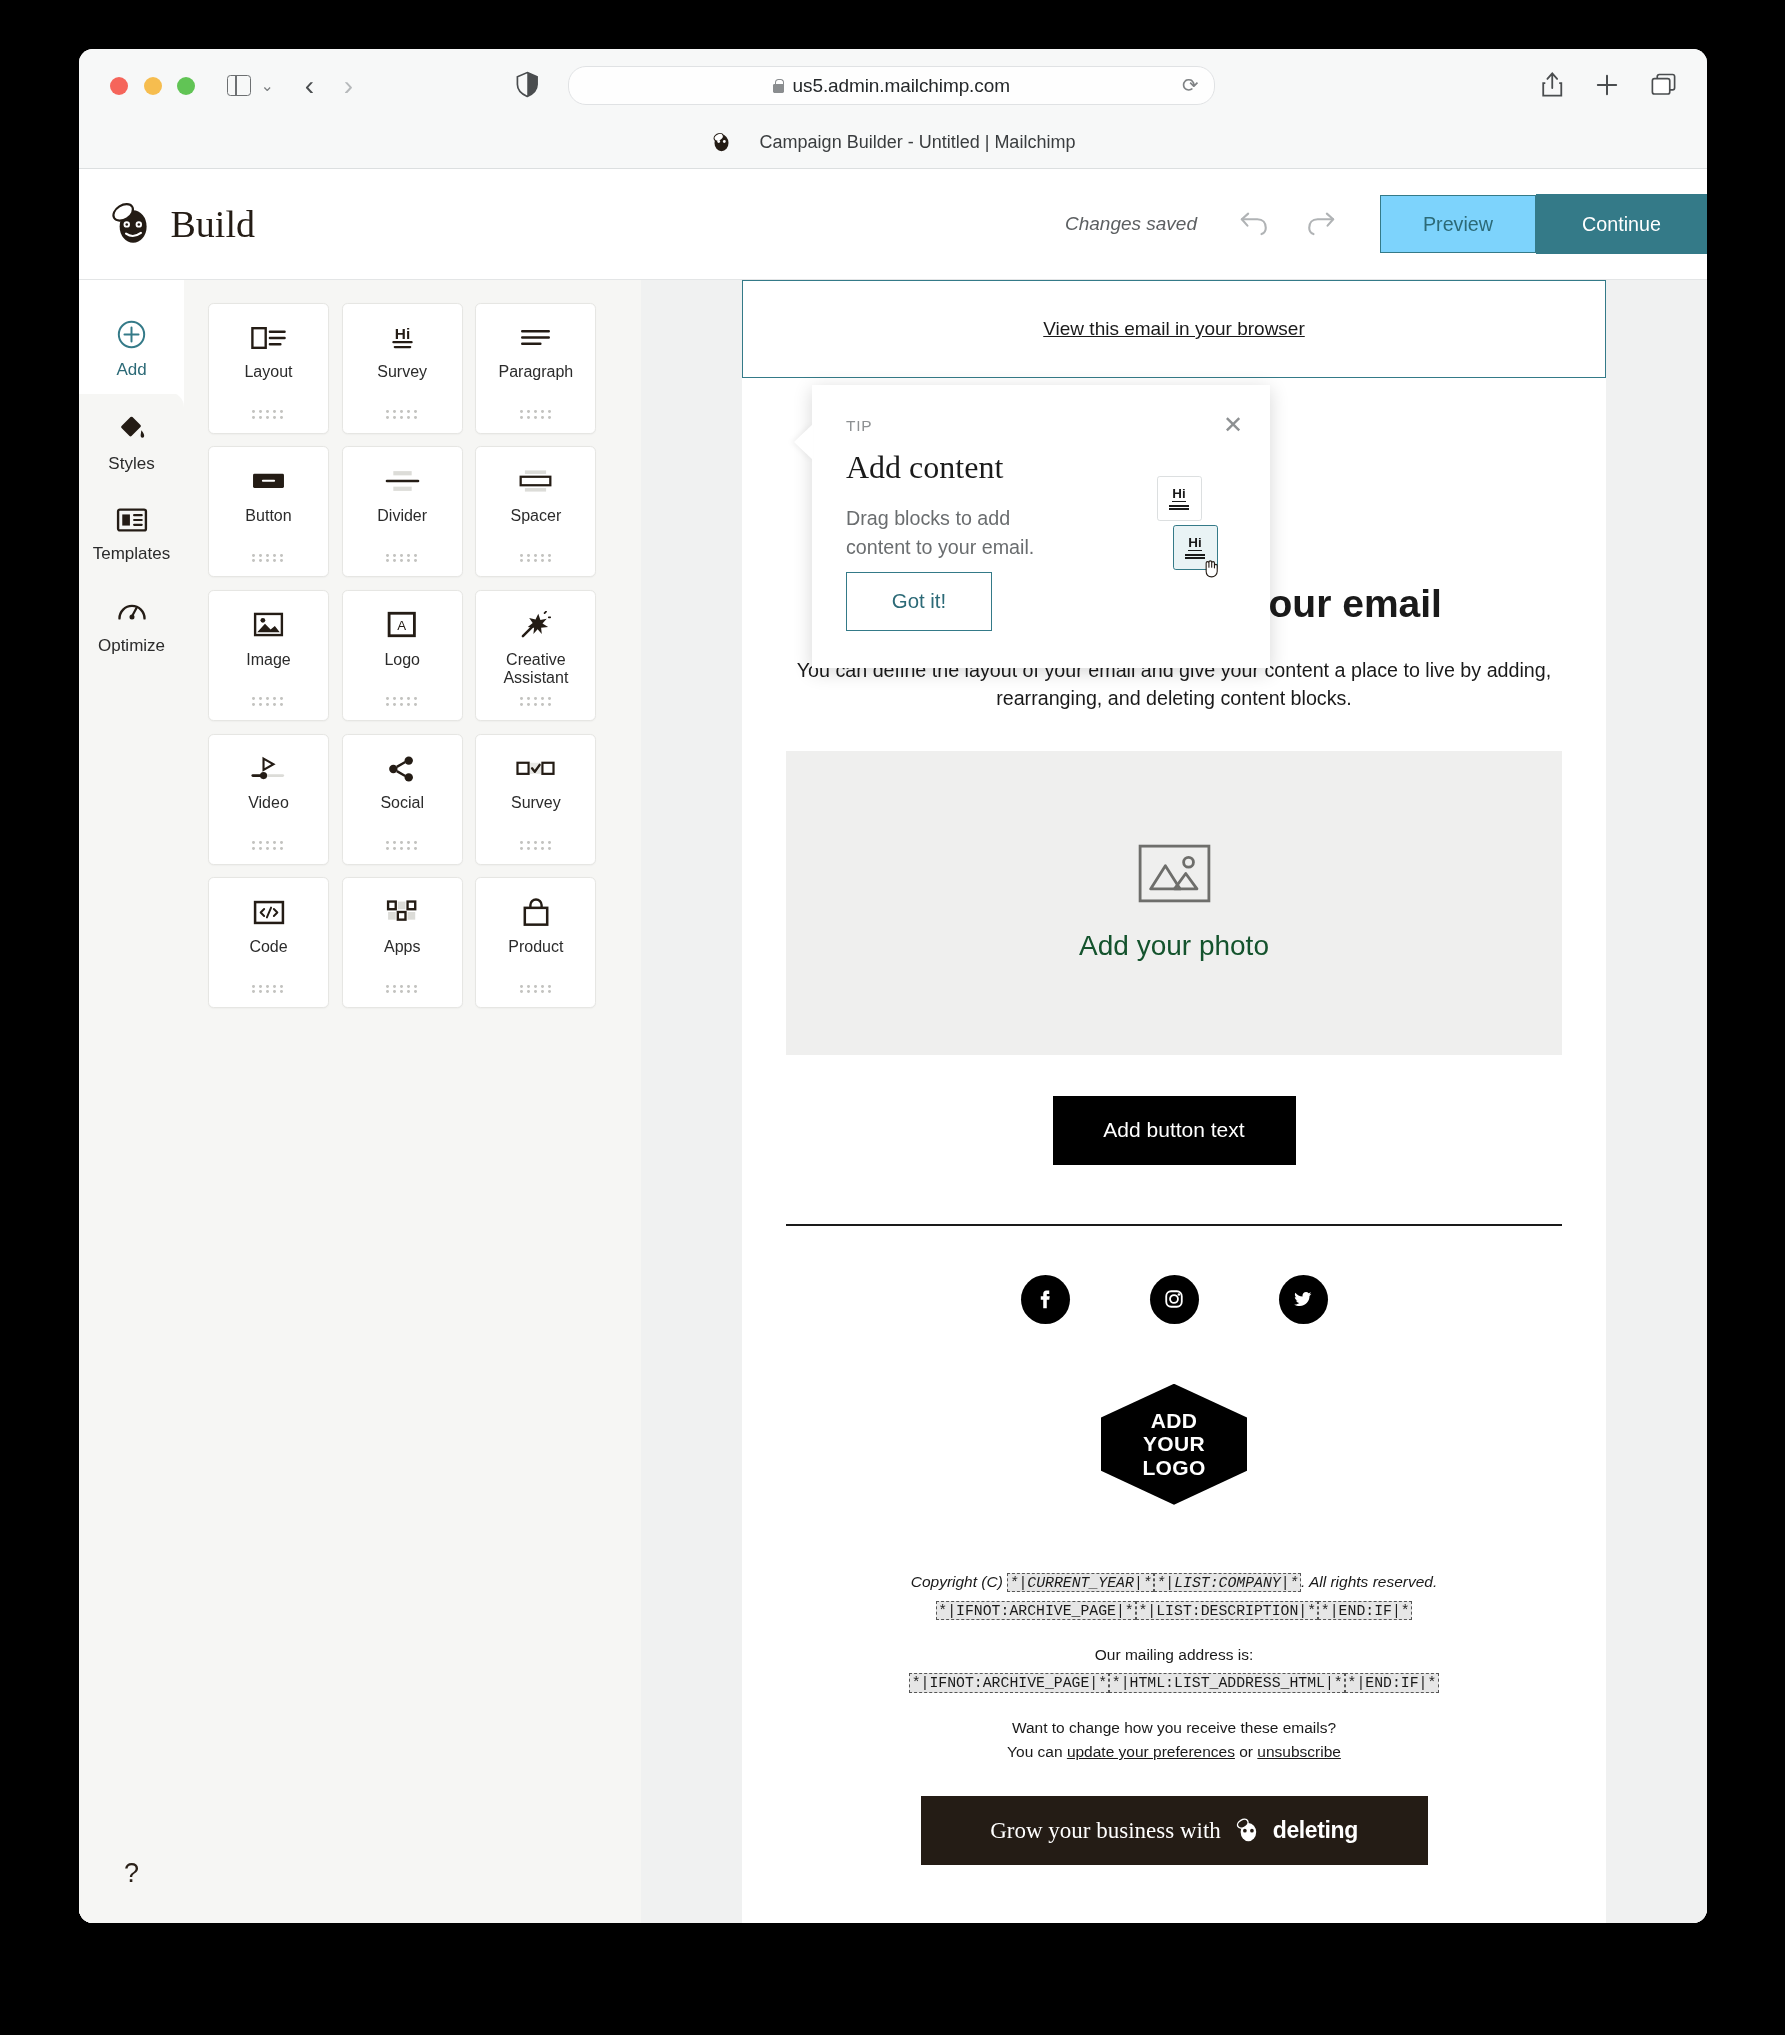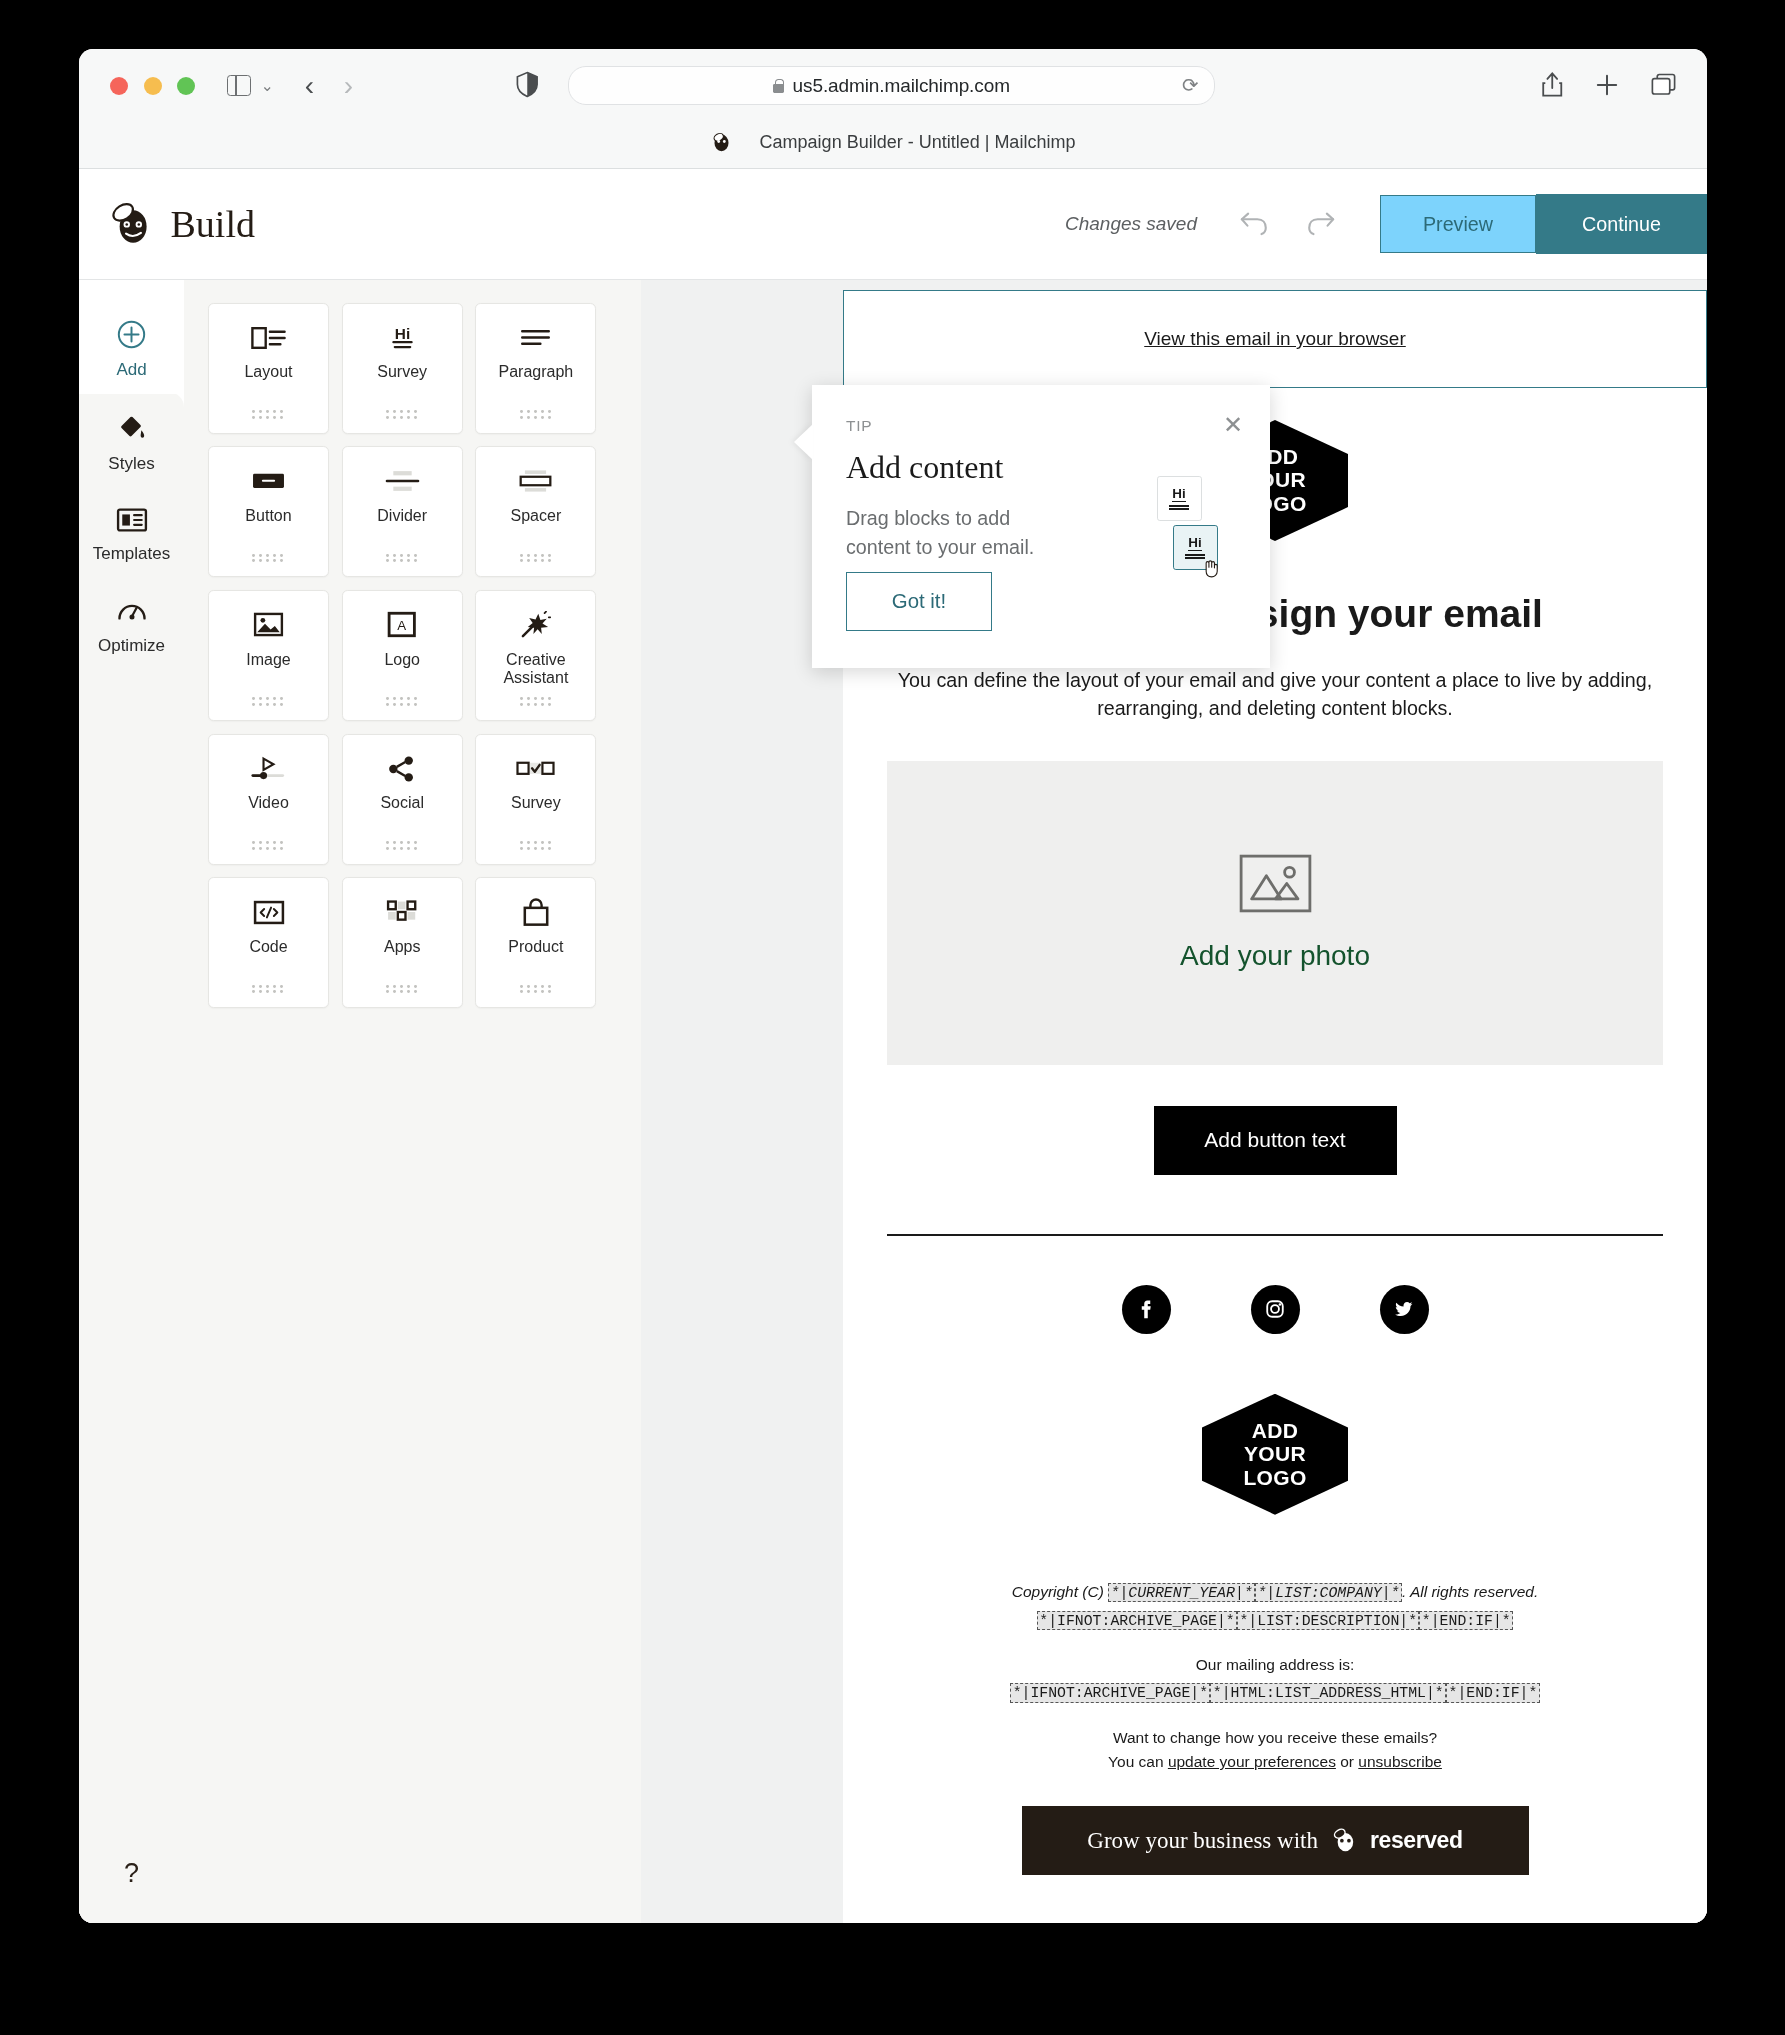--- a/index.html
+++ b/index.html
@@ -189,22 +189,22 @@
     flex: 1 1 auto;
   }
   .dots { margin-bottom: 14px; display:grid; grid-template-columns: repeat(5, 4.2px); gap: 2.8px; }
   .dots i { width: 2.8px; height: 2.8px; background:#c3c3c0; border-radius:50%; display:block; }
 
   
   .canvas {
     flex: 1 1 auto;
     background: #f0f1f1;
     overflow: hidden;
-    display:flex; justify-content:flex-end;
-    padding-top: 10px;
+    display:flex; justify-content:center;
+    padding-top: 0;
   }
   .email {
     width: 864px;
     background: #ffffff;
   }
   .preheader {
     border: 1.4px solid #347a88;
     padding: 37px 0;
     display:flex; align-items:center; justify-content:center;
     background:#fff;
@@ -922,21 +922,21 @@
           <div class="promo">
             <span class="promo-text">Grow your business with</span>
             <span>
               <svg width="24" height="24" viewBox="0 0 34 34">
                   <ellipse cx="19" cy="20" rx="11" ry="13" fill="#fff"></ellipse>
                   <ellipse cx="11" cy="8" rx="8" ry="5.5" fill="#241c15" stroke="#fff" stroke-width="2" transform="rotate(-30 11 8)"></ellipse>
                   <circle cx="14" cy="18" r="2.6" fill="#241c15"></circle>
                   <circle cx="24" cy="18" r="2.6" fill="#241c15"></circle>
                 </svg>
             </span>
-            <span class="promo-brand">reserved</span>
+            <span class="promo-brand">deleting</span>
           </div>
 
         </div>
       </div>
 
     </div>
   </div>
 
   <div class="tip">
     <span class="tip-close">✕</span>

